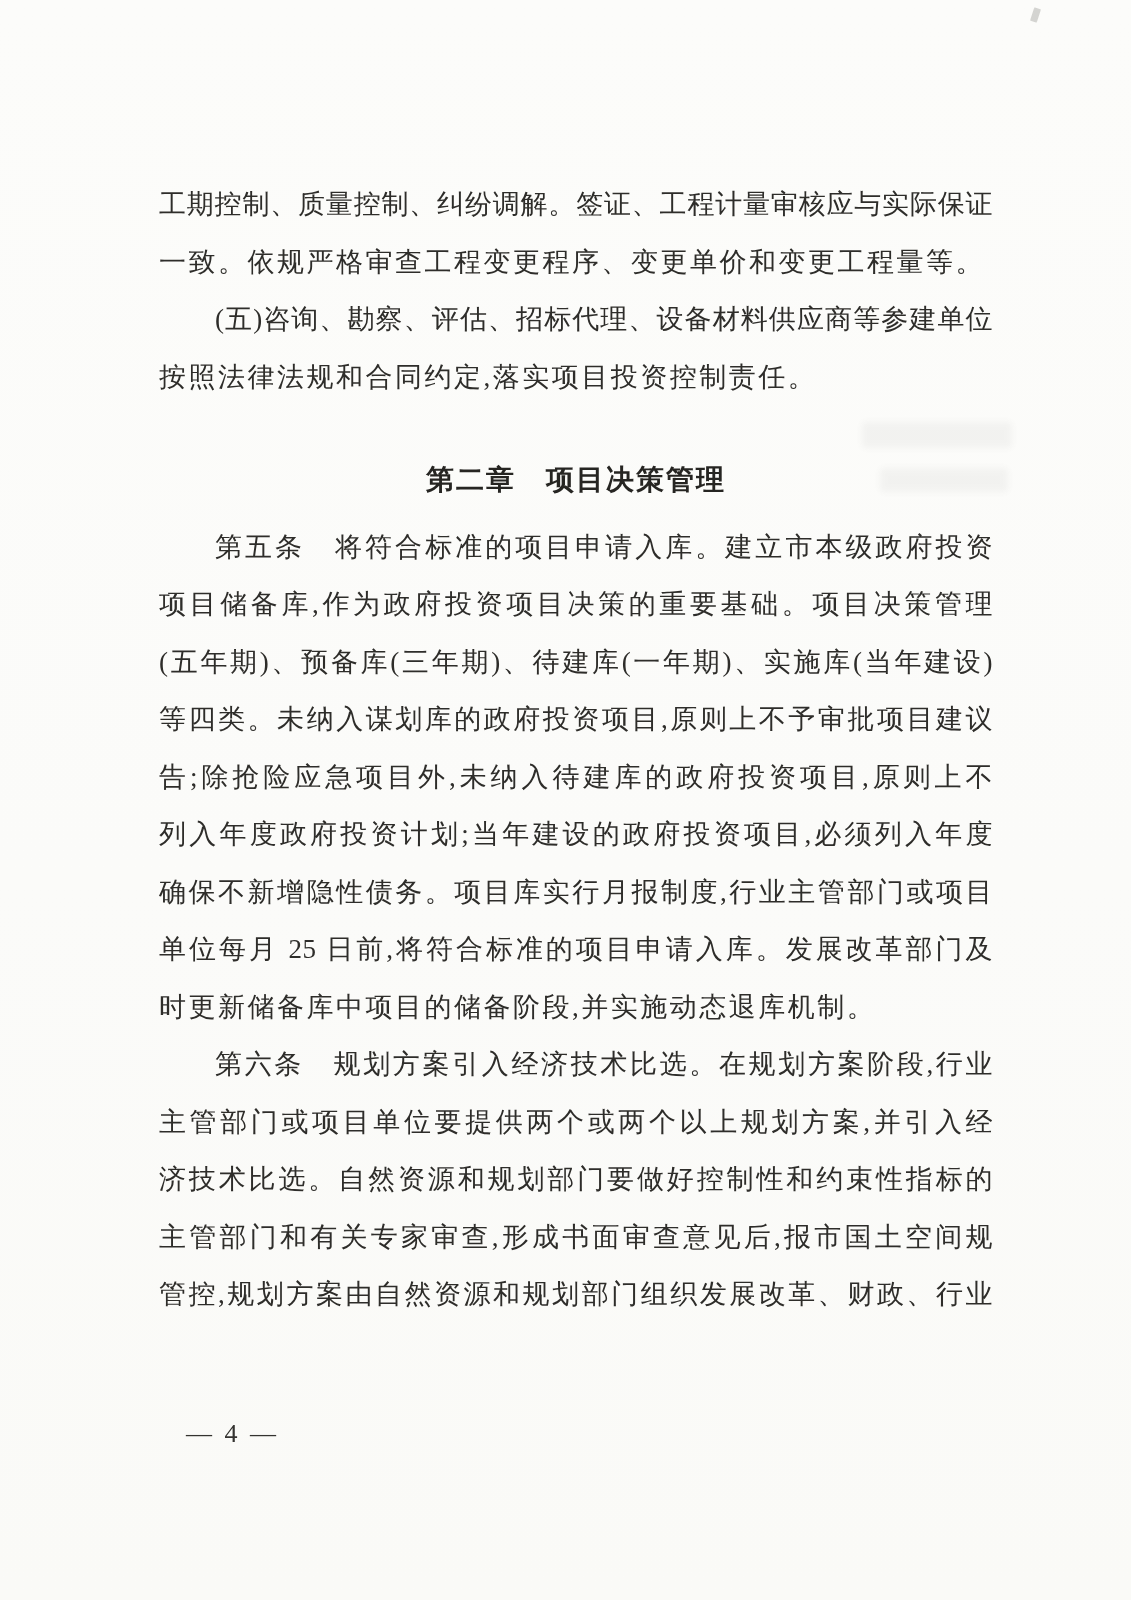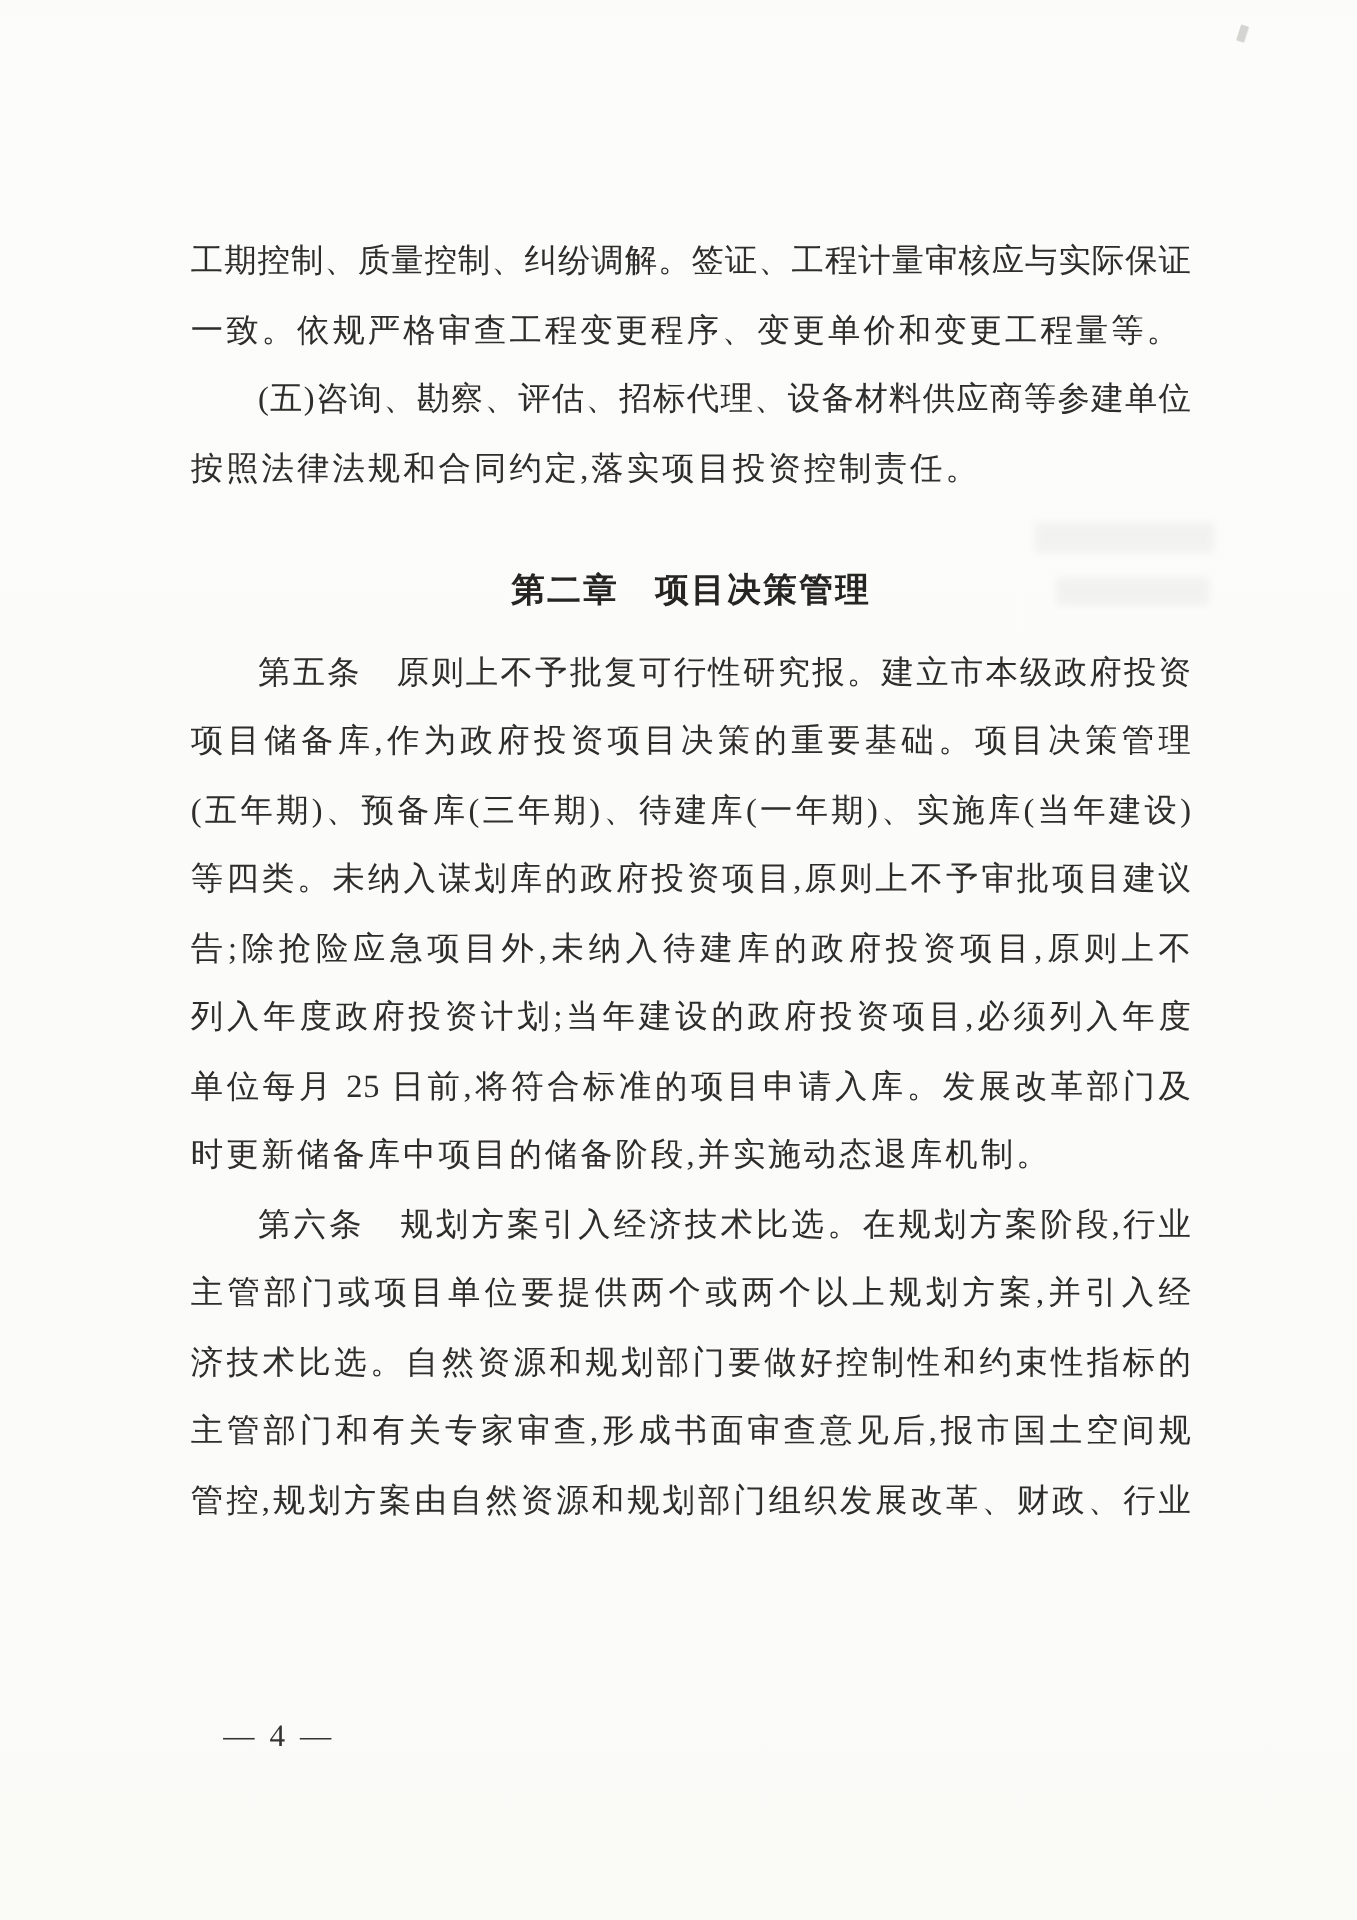--- a/index.html
+++ b/index.html
@@ -11,21 +11,20 @@
     height: 1600px;
     position: relative;
     background: #fbfbf9;
     overflow: hidden;
     font-family: "Liberation Serif", "DejaVu Serif", serif;
   }
   .sheet {
     position: absolute;
     inset: 0;
     background: linear-gradient(180deg, #fcfcfa 0%, #fbfbf9 55%, #fafaf7 100%);
-    margin-top: 13px;
   }
   .text-block {
     position: absolute;
     left: 159px;
     top: 176px;
     width: 834px;
     color: #2e2d2a;
   }
   .line {
     font-size: 27px;
@@ -88,26 +87,27 @@
   <div class="artifact ghost-streak" style="left:862px; top:422px; width:150px; height:26px;"></div>
   <div class="artifact ghost-streak" style="left:880px; top:468px; width:128px; height:24px;"></div>
   <div class="artifact speck" style="left:1032px; top:8px; width:7px; height:14px;"></div>
 
   <div class="text-block">
       <div class="line">工期控制、质量控制、纠纷调解。签证、工程计量审核应与实际保证</div>
       <div class="line no-justify">一致。依规严格审查工程变更程序、变更单价和变更工程量等。</div>
       <div class="line indent">(五)咨询、勘察、评估、招标代理、设备材料供应商等参建单位</div>
       <div class="line no-justify">按照法律法规和合同约定,落实项目投资控制责任。</div>
       <div class="heading">第二章　项目决策管理</div>
-      <div class="line indent">第五条　原则上不予批复可行性研究报。建立市本级政府投资</div>
+      <div class="line indent">第五条　将符合标准的项目申请入库。建立市本级政府投资</div>
       <div class="line">项目储备库,作为政府投资项目决策的重要基础。项目决策管理</div>
       <div class="line">(五年期)、预备库(三年期)、待建库(一年期)、实施库(当年建设)</div>
       <div class="line">等四类。未纳入谋划库的政府投资项目,原则上不予审批项目建议</div>
       <div class="line">告;除抢险应急项目外,未纳入待建库的政府投资项目,原则上不</div>
       <div class="line">列入年度政府投资计划;当年建设的政府投资项目,必须列入年度</div>
+      <div class="line">确保不新增隐性债务。项目库实行月报制度,行业主管部门或项目</div>
       <div class="line">单位每月 25 日前,将符合标准的项目申请入库。发展改革部门及</div>
       <div class="line no-justify">时更新储备库中项目的储备阶段,并实施动态退库机制。</div>
       <div class="line indent">第六条　规划方案引入经济技术比选。在规划方案阶段,行业</div>
       <div class="line">主管部门或项目单位要提供两个或两个以上规划方案,并引入经</div>
       <div class="line">济技术比选。自然资源和规划部门要做好控制性和约束性指标的</div>
       <div class="line">主管部门和有关专家审查,形成书面审查意见后,报市国土空间规</div>
       <div class="line">管控,规划方案由自然资源和规划部门组织发展改革、财政、行业</div>
     </div>
 
   <div class="page-number">— 4 —</div>

